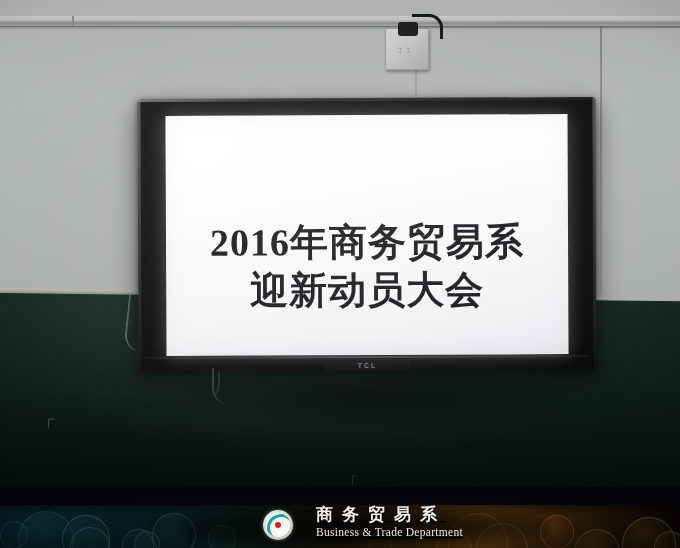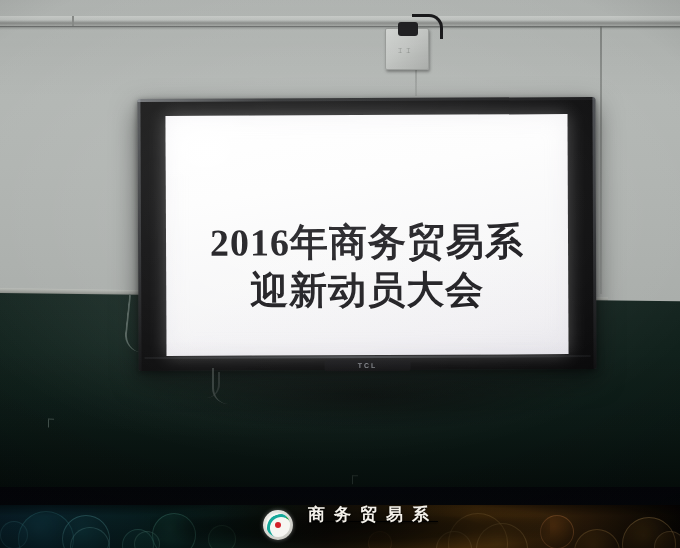--- a/index.html
+++ b/index.html
@@ -219,21 +219,21 @@
     position:absolute;left:9px;top:9px;width:6px;height:6px;border-radius:50%;
     background:#d4202a;
   }
   .emblem-top-text{
     position:absolute;left:0;top:1px;width:30px;text-align:center;
     font-size:3px;color:#4a4a46;letter-spacing:0.4px;
     font-family:"Liberation Sans",sans-serif;
   }
 
   .banner-text{
-    position:absolute;left:308px;top:505px;z-index:6;text-decoration:underline;
+    position:absolute;left:316px;top:505px;z-index:6;text-decoration:underline;
   }
   .banner-cn{
     color:#f4f1ea;font-size:17px;font-weight:bold;letter-spacing:9px;
     font-family:"Liberation Serif","DejaVu Serif",serif;
     text-shadow:0 1px 2px rgba(0,0,0,0.9);
     line-height:19px;
   }
   .banner-en{
     color:#f0ece4;font-size:11.5px;letter-spacing:0.3px;
     font-family:"Liberation Serif","DejaVu Serif",serif;
@@ -327,17 +327,18 @@
     <div class="emblem-inner">
       <div class="emblem-arc" style="left:1px;top:1px;width:22px;height:22px;border:3px solid transparent;border-top-color:#16a89a;border-left-color:#16a89a;transform:rotate(-20deg);"></div>
       <div class="emblem-arc" style="left:1px;top:1px;width:22px;height:22px;border:3px solid transparent;border-right-color:#1f9a4a;transform:rotate(-20deg);"></div>
       <div class="emblem-arc" style="left:1px;top:1px;width:22px;height:22px;border:3px solid transparent;border-bottom-color:#1c7fd0;transform:rotate(-20deg);"></div>
       <div class="emblem-core"></div>
     </div>
   </div>
 
   <div class="banner-text">
     <div class="banner-cn">商务贸易系</div>
+    <div class="banner-en">Business &amp; Trade Department</div>
   </div>
 
   <div class="photo-grade"></div>
   <div class="wall-vignette"></div>
 </div>
 
 </body></html>

